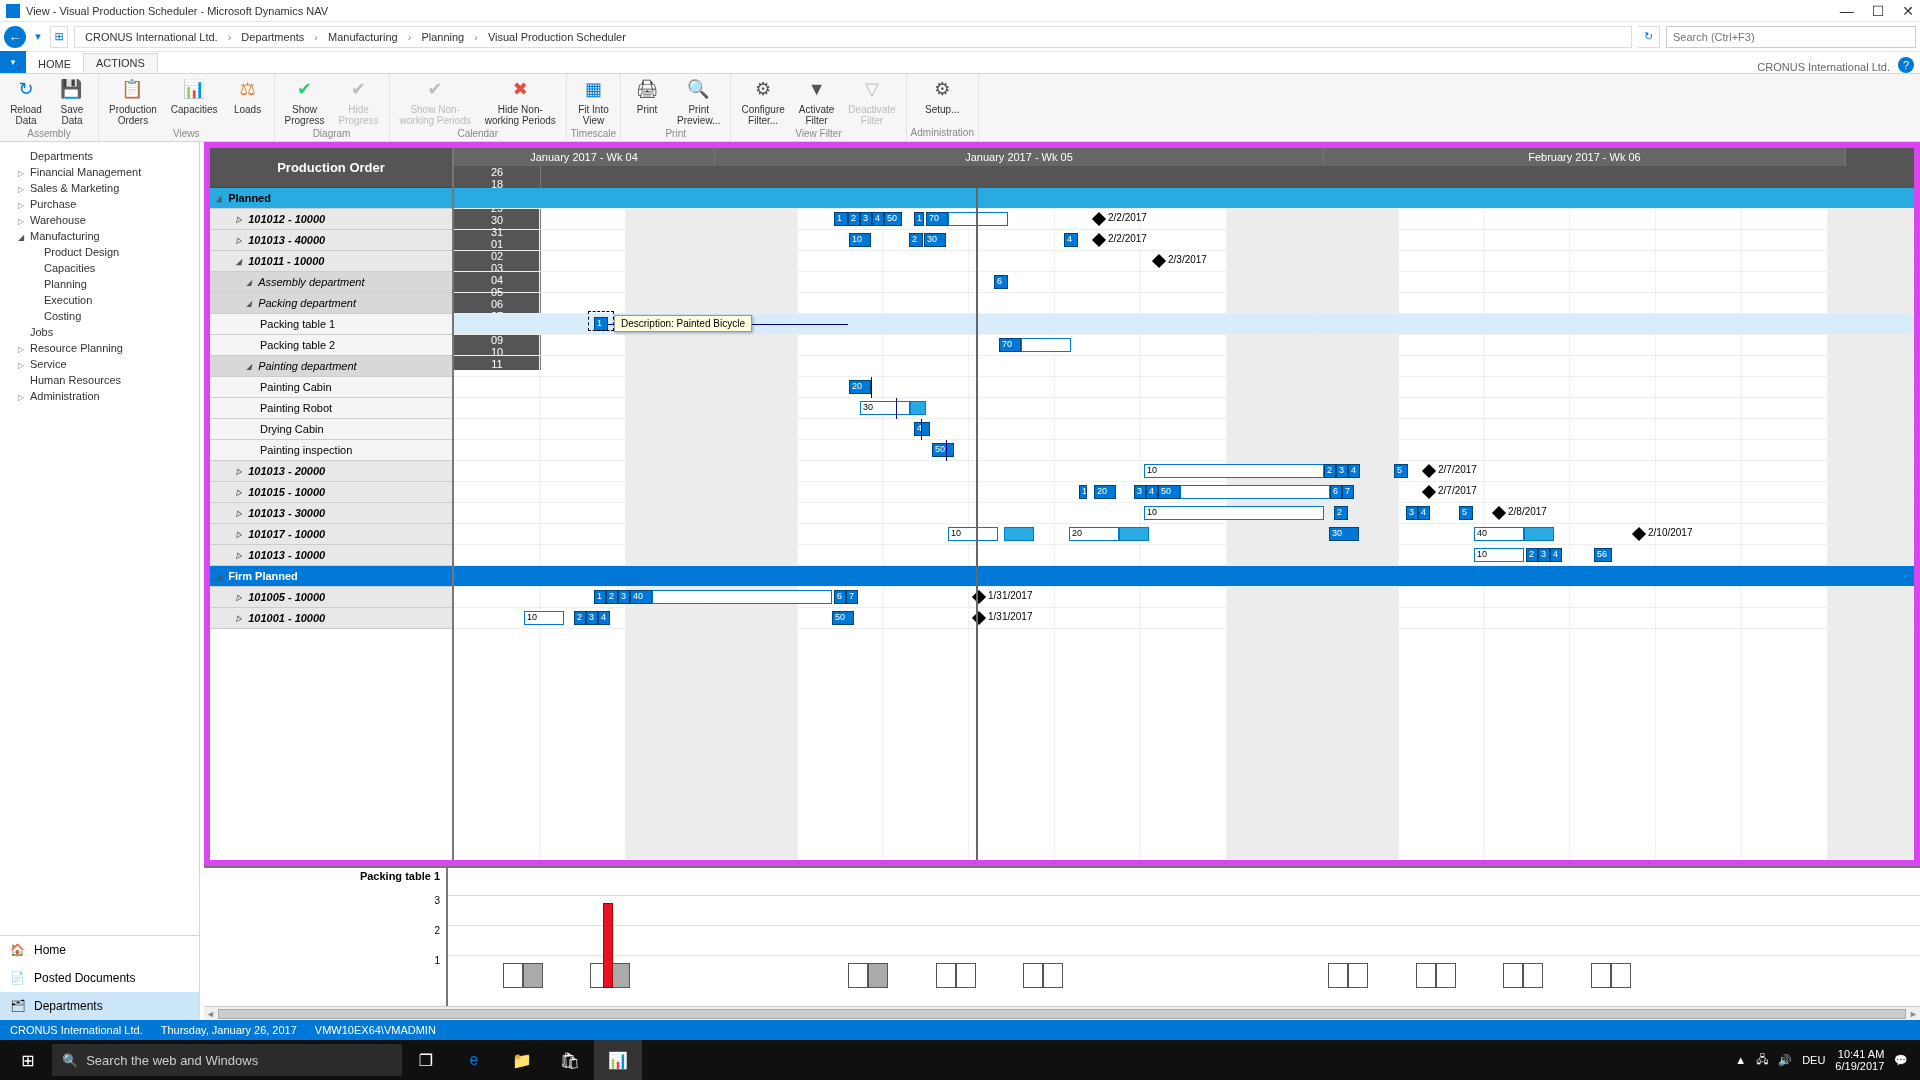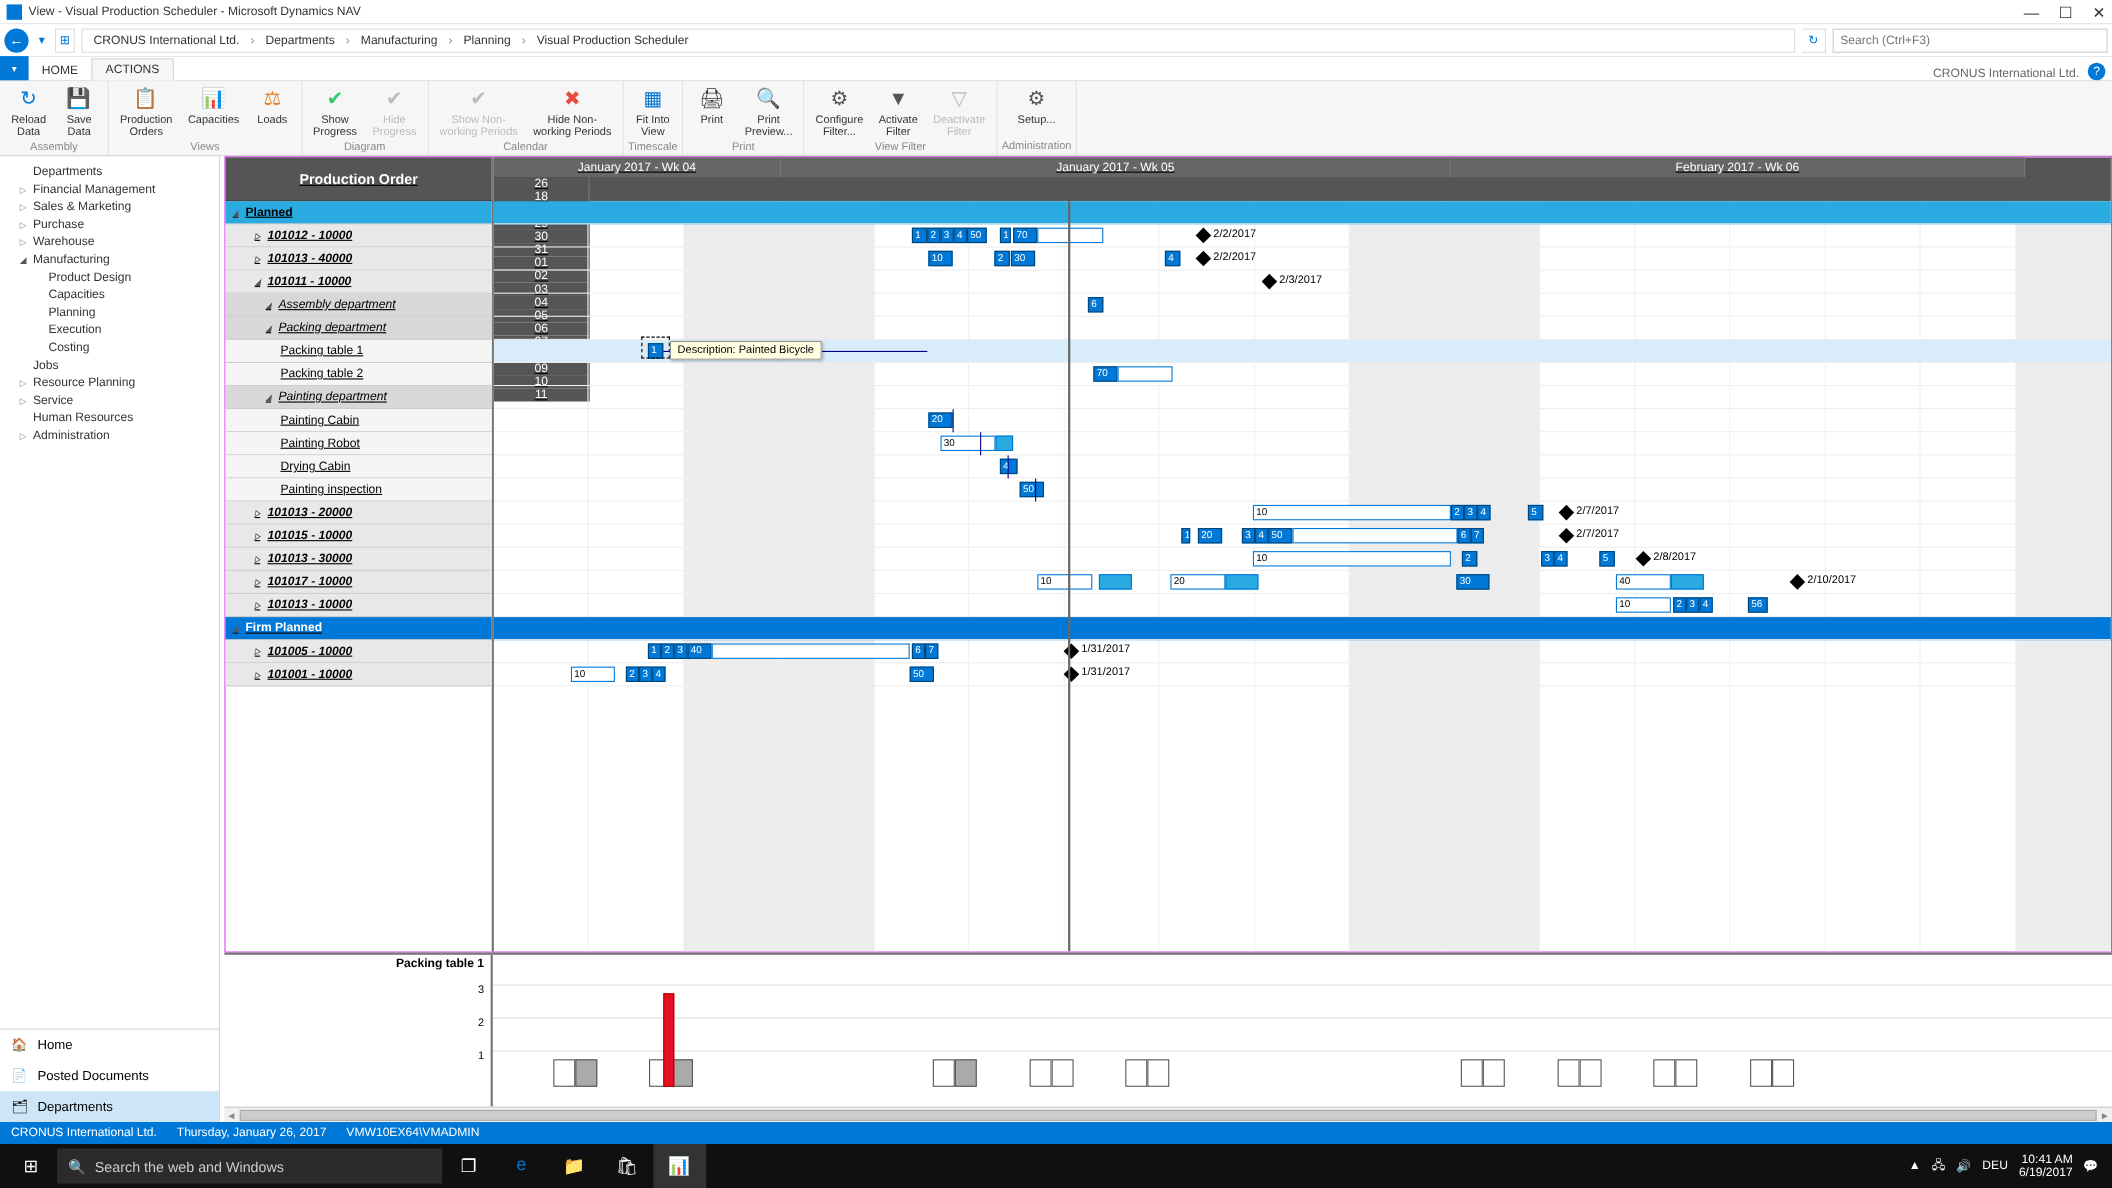--- a/index.html
+++ b/index.html
@@ -34,21 +34,21 @@
 .navtree .ti { padding: 2px 0 2px 14px; cursor: pointer; }
 .navtree .ti.lv2 { padding-left: 28px; }
 .navtree .ti::before { content: "▷"; color: #888; font-size: 8px; margin-right: 4px; display: inline-block; width: 8px; }
 .navtree .ti.open::before { content: "◢"; color: #555; }
 .navtree .ti.leaf::before { content: ""; }
 .sidebtns { border-top: 1px solid #d6d6d6; }
 .sbtn { display: flex; align-items: center; gap: 8px; padding: 6px 10px; font-size: 12px; cursor: pointer; }
 .sbtn.active { background: #cde6f7; }
 .sbtn .sicon { width: 16px; height: 16px; display: flex; align-items: center; justify-content: center; }
 .content { flex: 1; display: flex; flex-direction: column; min-width: 0; background: #fff; padding-left: 4px; }
-.gantt { flex: 1; display: flex; min-height: 0; border: 1px solid #d946ef; text-decoration: underline; }
+.gantt { flex: 1; display: flex; min-height: 0; border: 6px solid #d946ef; }
 .gleft { width: 244px; display: flex; flex-direction: column; border-right: 2px solid #777; }
 .gleft-hdr { height: 40px; background: #555; color: #fff; display: flex; align-items: center; justify-content: center; font-weight: bold; font-size: 13px; border-bottom: 1px solid #444; }
 .grow { height: 21px; border-bottom: 1px solid #ccc; display: flex; align-items: center; font-size: 11px; padding-left: 6px; }
 .grow.section { background: #29abe2; color: #000; font-weight: bold; }
 .grow.section.firm { background: #0078d7; color: #fff; }
 .grow.order { background: #e8e8e8; font-style: italic; font-weight: bold; padding-left: 26px; }
 .grow.order.open { background: #e8e8e8; }
 .grow.dept { background: #d8d8d8; padding-left: 36px; font-style: italic; }
 .grow.res { background: #f5f5f5; padding-left: 50px; }
 .grow .tri { font-size: 8px; margin-right: 6px; color: #555; transform: scaleX(0.8); }

